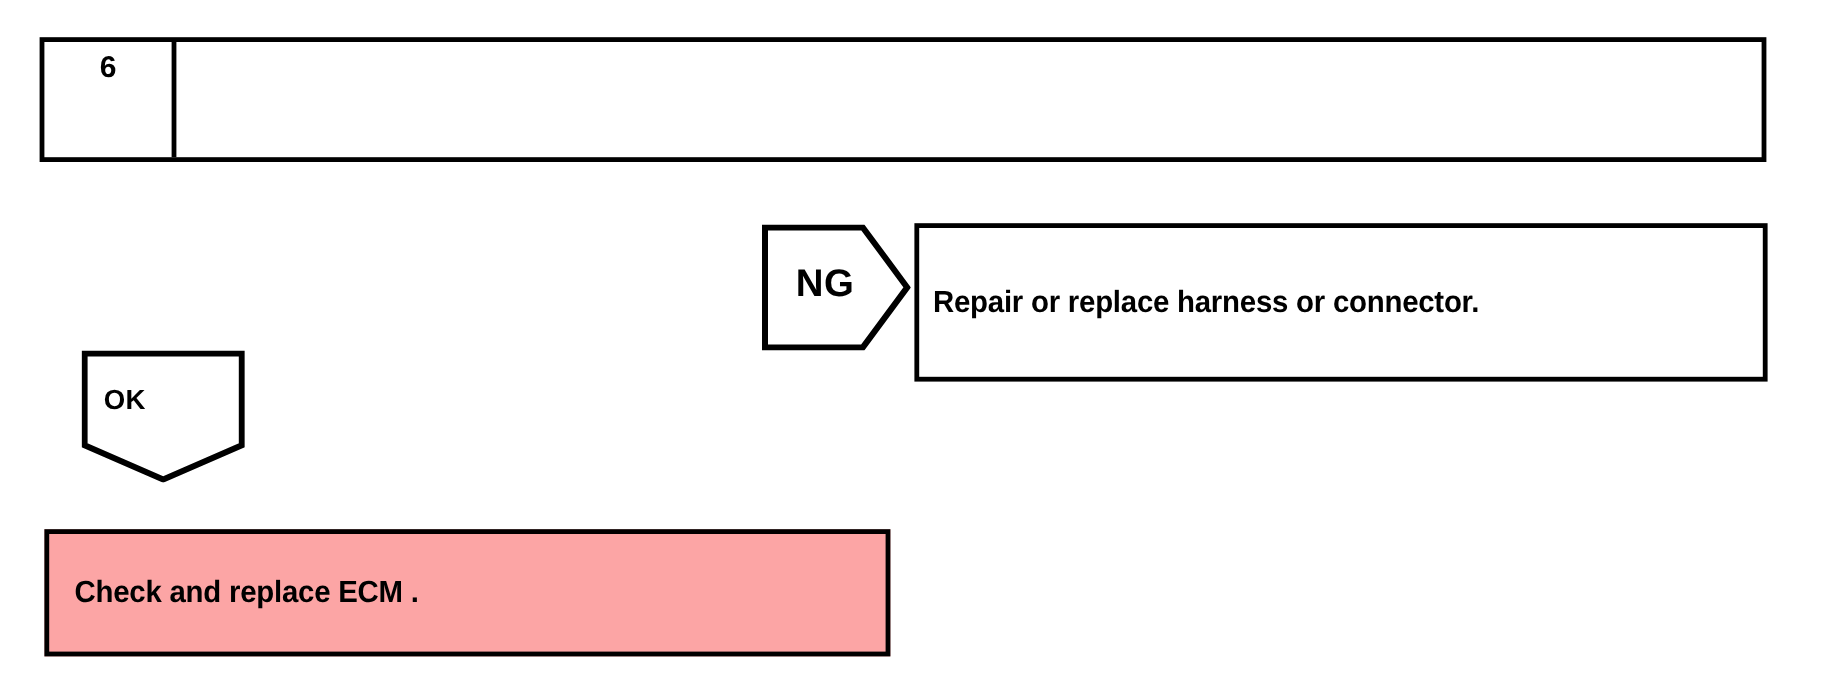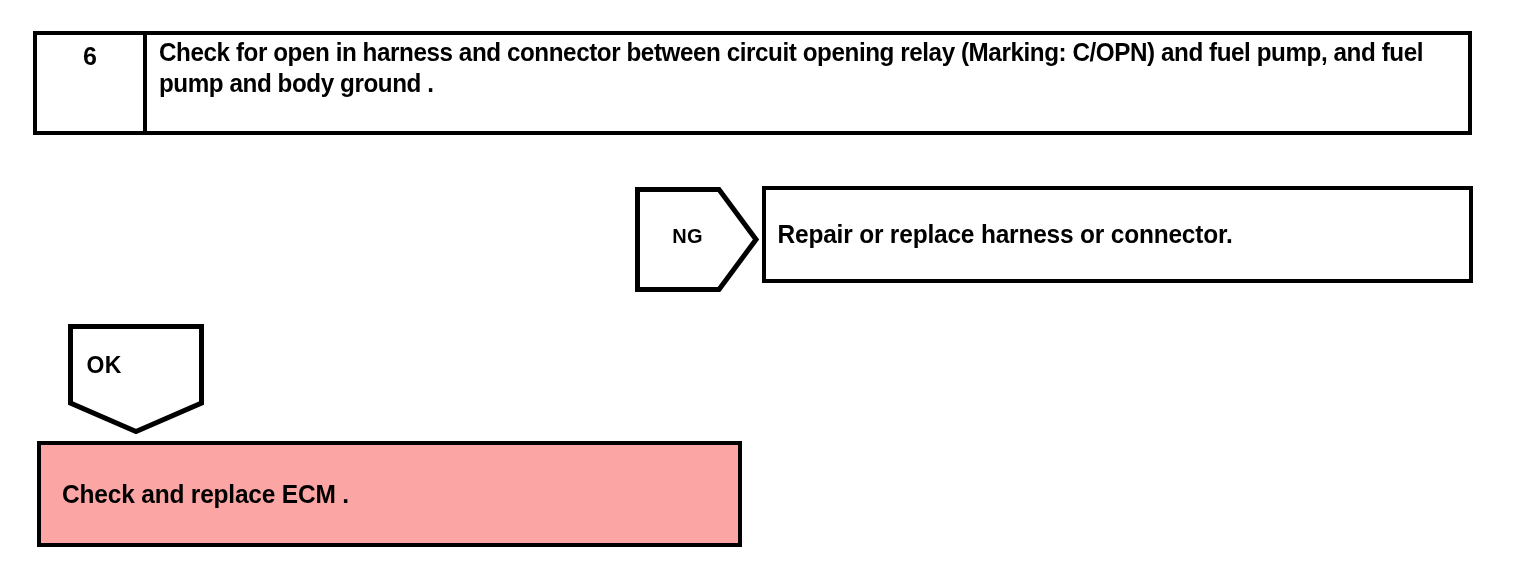--- a/index.html
+++ b/index.html
@@ -85,52 +85,52 @@
   .ng-tag svg { display: block; width: 124px; height: 105px; }
   .ng-label {
     position: absolute;
     left: 0;
     top: 0;
     width: 105px;
     height: 99px;
     display: flex;
     align-items: center;
     justify-content: center;
-    font-size: 20px;
+    font-size: 32px;
     font-weight: bold;
     letter-spacing: 0.3px;
     font-stretch: condensed;
   }
 
   .ng-box {
     position: absolute;
     left: 762px;
     top: 186px;
     width: 711px;   
-    height: 97px;  
+    height: 132px;  
     box-sizing: border-box;
     border: 4px solid #000;
     background: #fff;
     display: flex;
     align-items: center;
   }
   .ng-box-text {
     font-size: 25.5px;
     font-weight: bold;
     letter-spacing: -0.2px;
     padding-left: 12px;
     transform: scaleX(0.96);
     transform-origin: left center;
   }
 
   
   .ok-tag {
     position: absolute;
     left: 36px;
-    top: 324px;
+    top: 292px;
     width: 116px;
     height: 110px;
     padding-left: 32px;
   }
   .ok-tag svg { display: block; width: 136px; height: 110px; }
   .ok-label {
     position: absolute;
     left: 0;
     top: 0;
     width: 136px;
@@ -167,23 +167,20 @@
   }
 </style>
 </head>
 <body>
 
 <div id="canvas">
 
   <div class="step-table">
     <div class="step-number-cell">
       <div class="step-number">6</div>
-    </div>
-    <div class="step-text-cell">
-      <div class="step-text">Check for open in harness and connector between circuit opening relay (Marking: C/OPN) and fuel pump, and fuel pump and body ground .</div>
     </div>
   </div>
 
   <div class="ng-tag">
     <svg viewBox="0 0 124 105" xmlns="http://www.w3.org/2000/svg">
       <polygon points="2.5,2.5 84,2.5 121,52.5 84,102.5 2.5,102.5" fill="#ffffff" stroke="#000000" stroke-width="5" stroke-linejoin="miter"></polygon>
     </svg>
     <div class="ng-label">NG</div>
   </div>
 

